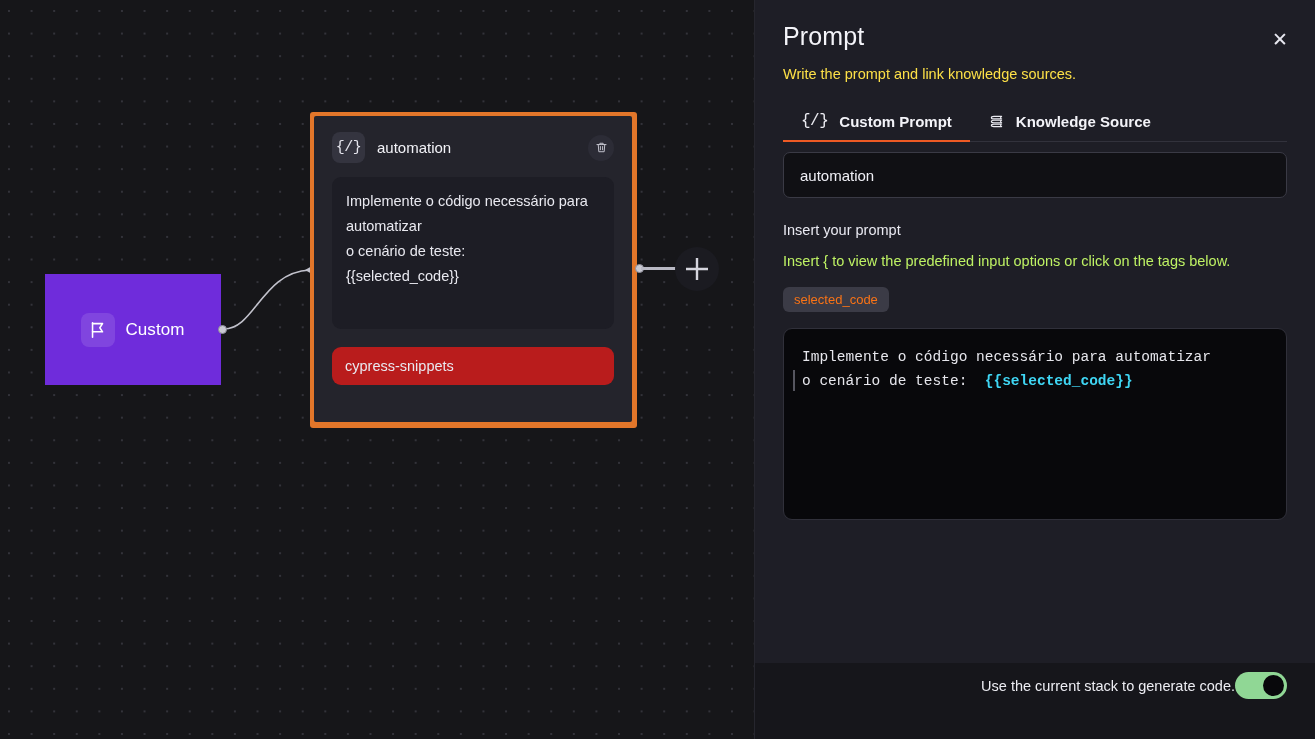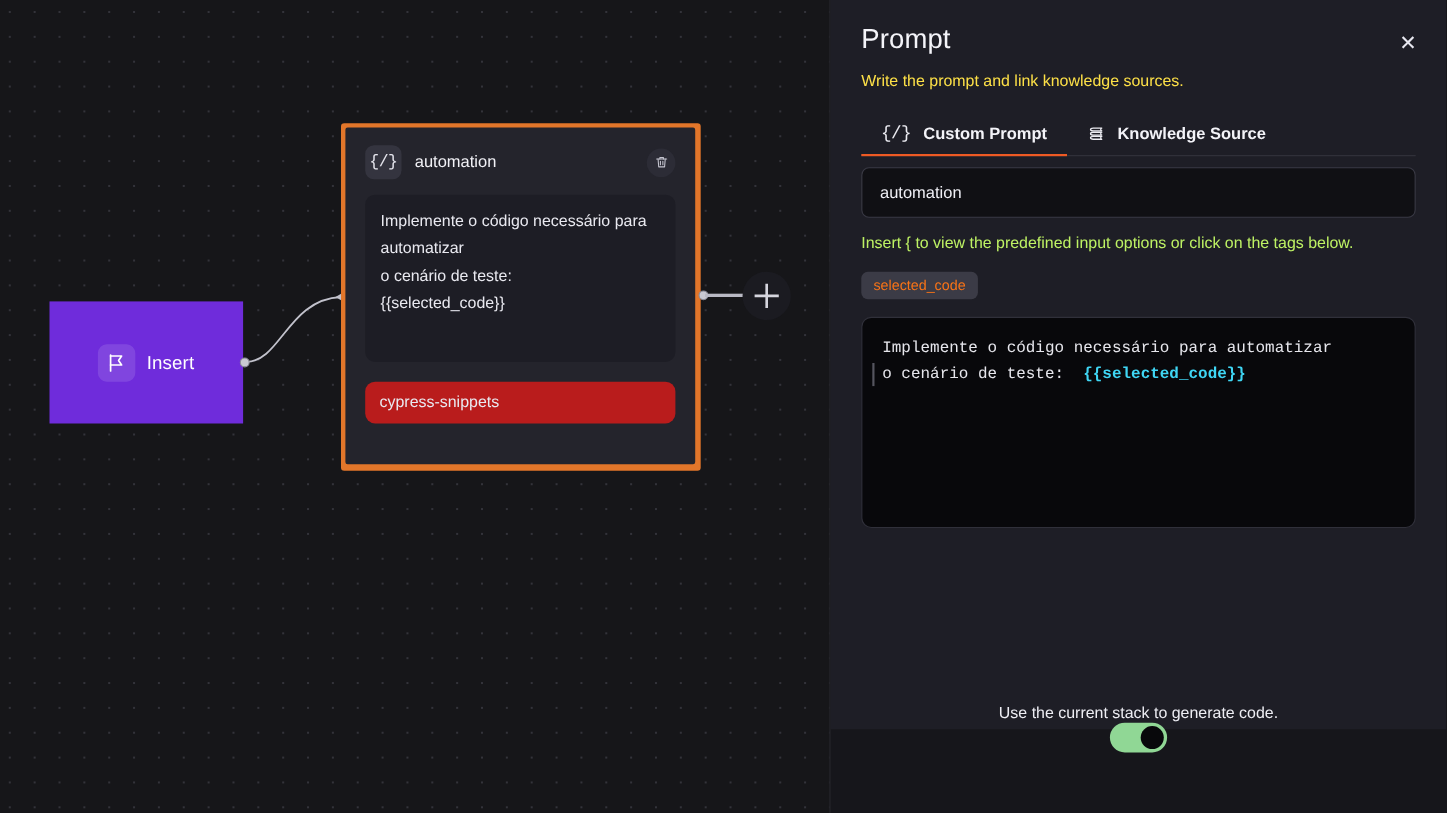--- a/index.html
+++ b/index.html
@@ -317,25 +317,24 @@
   .tpl-var {
     color: #3fd6f4;
     font-weight: bold;
   }
 
   
   #toggle-row {
     position: absolute;
     left: 28px;
     right: 28px;
-    top: 641px;
-    display: flex;
-    align-items: center;
-    justify-content: space-between;
-    flex-direction: column;
+    top: 672px;
+    display: flex;
+    align-items: center;
+    justify-content: flex-end;
   }
   #toggle-label {
     font-size: 14.5px;
     color: #ededf3;
   }
   #stack-toggle {
     width: 52px;
     height: 27px;
     border-radius: 14px;
     background: #90d795;
@@ -363,21 +362,21 @@
       <path d="M 305 270 L 312 266 L 312 274 Z" fill="#c2c2cc"></path>
     </svg>
 
     <div id="start-node">
       <span class="flag-badge">
         <svg width="20" height="20" viewBox="0 0 22 22" fill="none" stroke="#ffffff" stroke-width="1.7" stroke-linecap="round" stroke-linejoin="round">
           <path d="M5 3 L5 19"></path>
           <path d="M5 4 L16 4 L13 8.5 L16 13 L5 13"></path>
         </svg>
       </span>
-      <span class="start-label">Insert</span>
+      <span class="start-label">Custom</span>
     </div>
     <div class="handle-dot" id="start-handle"></div>
 
     <div id="prompt-node">
       <div id="prompt-node-inner">
         <div class="node-header">
           <span class="node-icon-badge">{/}</span>
           <span class="node-title">automation</span>
           <span class="node-trash">
             <svg width="13" height="13" viewBox="0 0 20 20" fill="none" stroke="#c4c4cf" stroke-width="1.5" stroke-linecap="round" stroke-linejoin="round">
@@ -424,20 +423,21 @@
             <path d="M4 10 C4 9.1 5 8.5 7 8.5 L16 8.5 C14.5 9 14.5 11 16 11.5 L7 11.5 C5 11.5 4 10.9 4 10 Z"></path>
             <path d="M4 14.5 C4 13.6 5 13 7 13 L16 13 C14.5 13.5 14.5 15.5 16 16 L7 16 C5 16 4 15.4 4 14.5 Z"></path>
           </svg>
         </span>
         <span>Knowledge Source</span>
       </div>
     </div>
 
     <input id="prompt-name-input" type="text" value="automation" style="">
 
+    <div class="field-label">Insert your prompt</div>
     <div id="insert-hint">Insert { to view the predefined input options or click on the tags below.</div>
 
     <div id="tag-chips">
       <span class="tag-chip">selected_code</span>
     </div>
 
     <div id="code-editor">
       <div class="code-line l1">Implemente o código necessário para automatizar</div>
       <div class="code-line l2"><span>o cenário de teste:  </span><span class="tpl-var">{{selected_code}}</span></div>
     </div>

